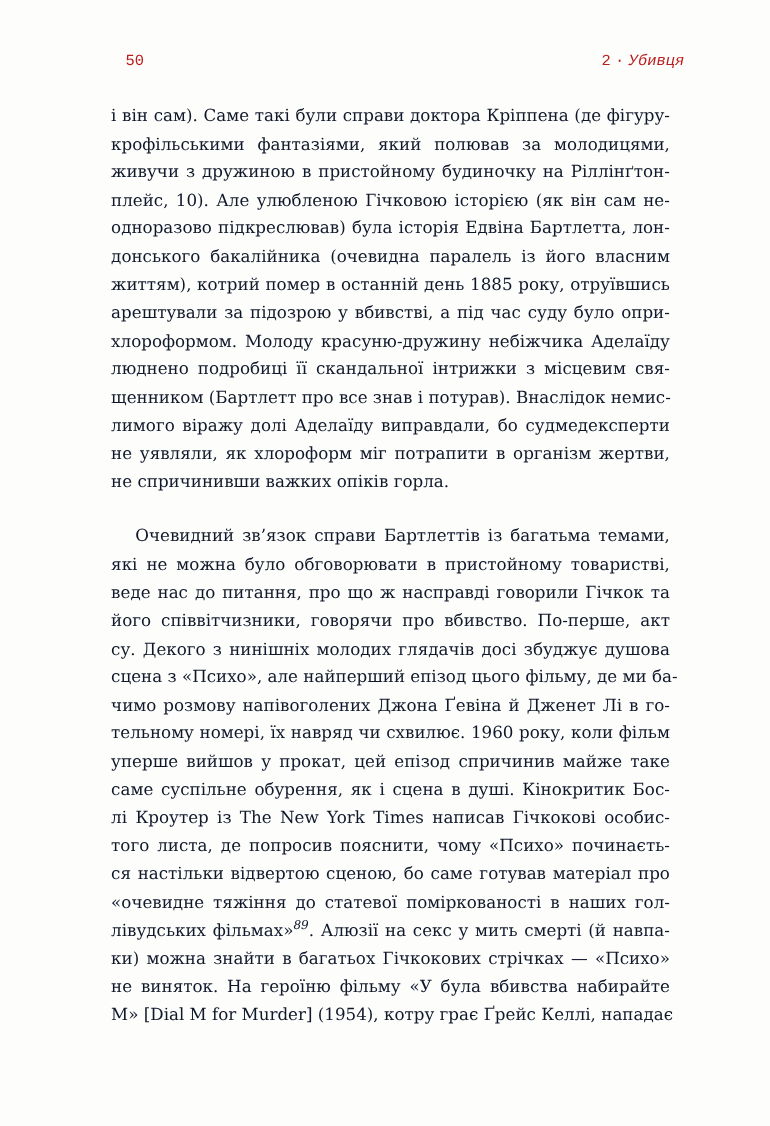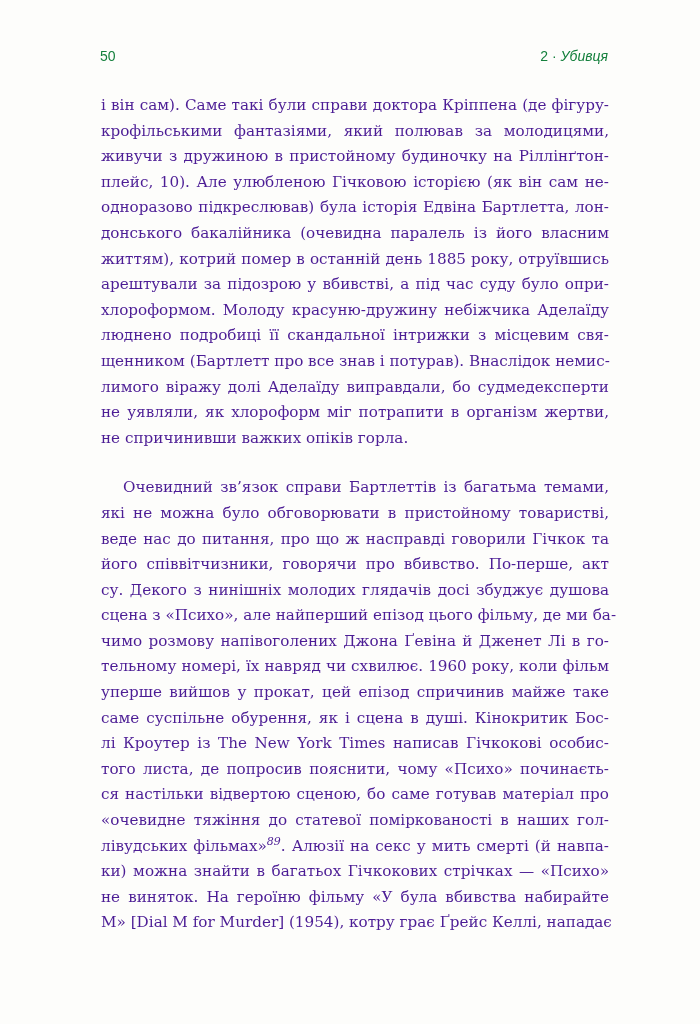--- a/index.html
+++ b/index.html
@@ -2,32 +2,32 @@
 <html><head>
 <meta charset="utf-8">
 <style>
   html, body { margin: 0; padding: 0; }
   body {
     width: 700px; height: 1024px; background: #fdfdfb; overflow: hidden;
     position: relative; color: #2a2a2a;
   }
   .page { position: absolute; left: 0; top: 0; width: 700px; height: 1024px; }
   .running-head {
-    position: absolute; top: 48px; left: 100px; width: 508px; height: 24px;
-    font-family: Liberation Sans, sans-serif; font-size: 14px; color: #15803d;
+    position: absolute; top: 48px; left: 114px; width: 508px; height: 24px;
+    font-family: Liberation Mono, monospace; font-size: 14px; color: #b91c1c;
   }
   .folio { position: absolute; left: 0; top: 0; }
   .chapter-head { position: absolute; right: 0; top: 0; }
   .chapter-head .num { font-style: normal; }
   .chapter-head .sep { margin: 0 4px; }
   .chapter-head .title { font-style: italic; }
   .body-text {
     position: absolute; left: 101px; top: 93px; width: 508px;
     font-family: "DejaVu Serif", serif; font-size: 15.2px; line-height: 25.6px;
-    color: #4c1d95;
+    color: #0f172a;
   }
   .line { display: block; white-space: nowrap; text-align: justify; text-align-last: justify; height: 25.6px; overflow: visible; }
   .line.last { text-align-last: left; }
   .line.indent { padding-left: 22px; margin-top: 24px; }
   sup { font-size: 11px; line-height: 0; vertical-align: super; font-style: italic; }
 </style>
 </head>
 <body>
 
 <div class="page">

